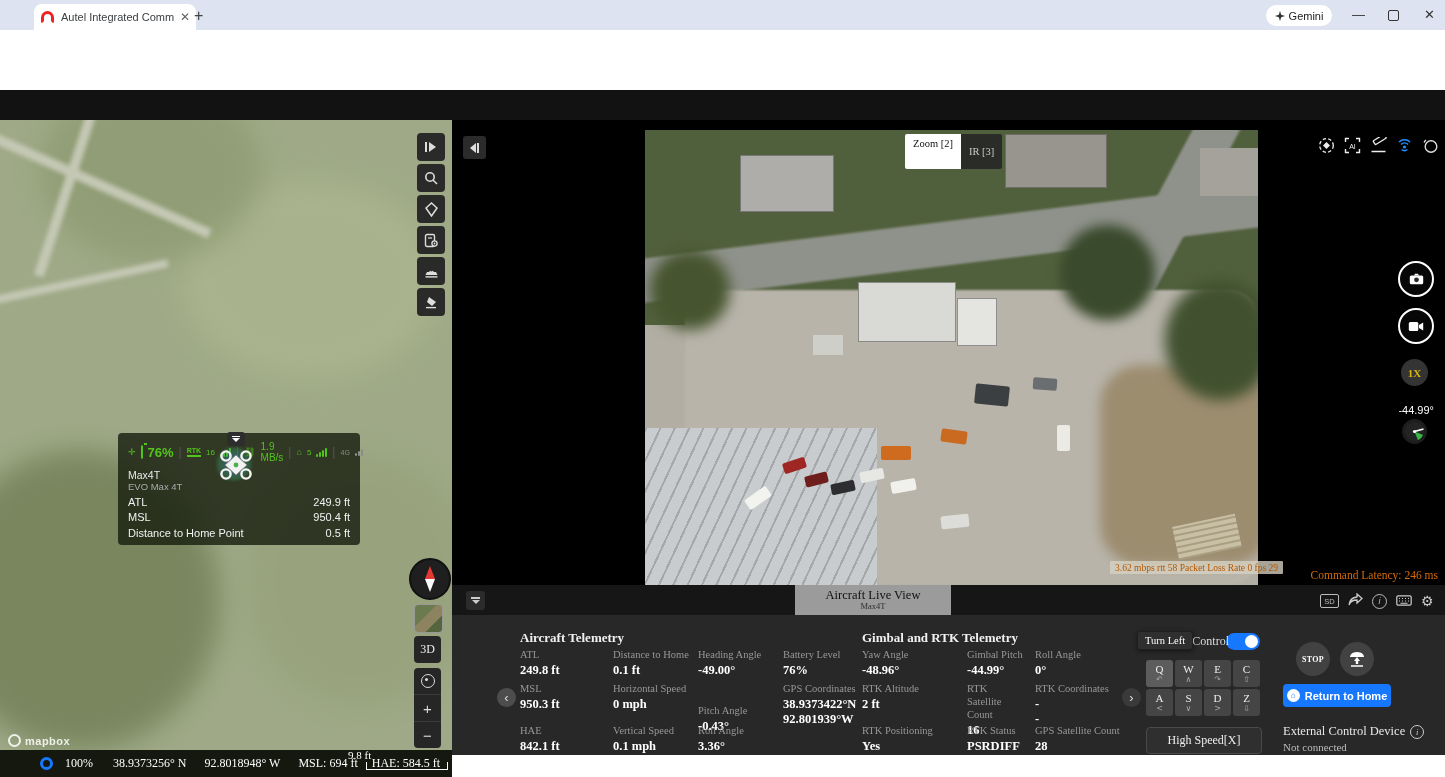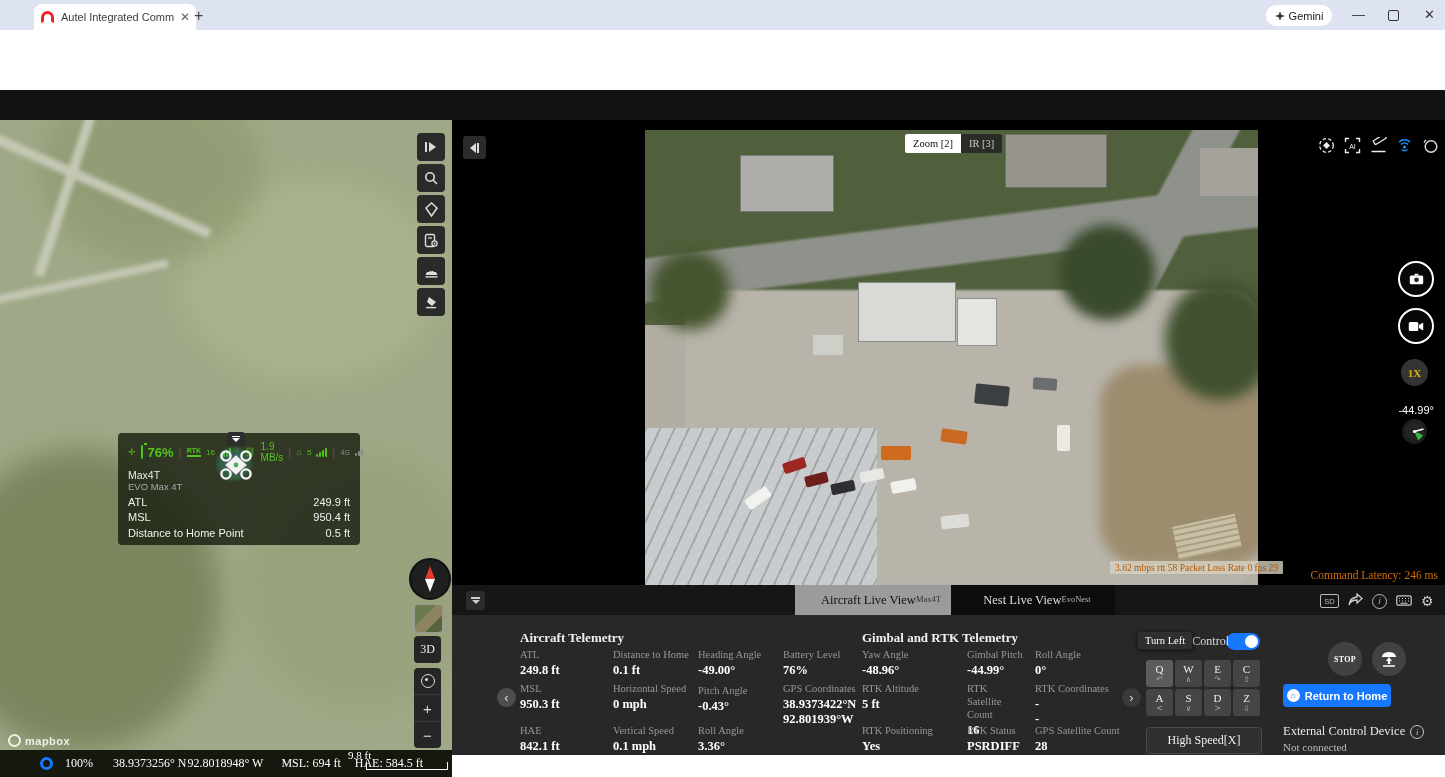--- a/index.html
+++ b/index.html
@@ -125,21 +125,21 @@
   #video-area{left:452px;top:120px;width:993px;height:465px;background:#000;}
   #aerial{left:645px;top:130px;width:613px;height:455px;overflow:hidden;background:#b2aea4;}
   #aerial .sc{position:absolute;}
   #collapse-left{left:463px;top:136px;width:23px;height:23px;background:#2b2b2b;border-radius:3px;
     display:flex;align-items:center;justify-content:center;gap:1px;color:#ddd;}
   #collapse-left .tri{width:0;height:0;border-top:5px solid transparent;border-bottom:5px solid transparent;border-right:6px solid #ddd;}
   #collapse-left .bar{width:1.6px;height:10px;background:#ddd;}
 
   #lens-switch{left:905px;top:134px;display:flex;border-radius:2px;overflow:hidden;}
   #zoom-pill{background:#fff;color:#111;font-size:10.5px;padding:4px 8px;}
-  #ir-pill{background:rgba(35,35,35,.85);color:#ccc;font-size:10.5px;padding:4px 8px;}
+  #ir-pill{background:rgba(35,35,35,.85);color:#ccc;font-size:10.5px;padding:12px 8px;}
 
   #cam-icons{left:1318px;top:137px;display:flex;gap:9px;align-items:center;}
   .cam-ic{width:17px;height:17px;display:flex;align-items:center;justify-content:center;}
 
   .ring-btn{width:32px;height:32px;border-radius:50%;border:2px solid #fff;background:rgba(20,20,20,.35);
     display:flex;align-items:center;justify-content:center;}
   #photo-btn{left:1398px;top:261px;}
   #video-btn{left:1398px;top:308px;}
   #zoom-x{left:1401px;top:359px;width:27px;height:27px;border-radius:50%;background:rgba(70,70,70,.75);
     color:#d8b512;font-size:11px;font-weight:bold;display:flex;align-items:center;justify-content:center;}
@@ -150,22 +150,22 @@
   #stream-stats{left:1110px;top:561px;background:rgba(215,210,195,.78);color:#b35700;font-size:9.5px;
     padding:1.5px 5px;border-radius:1px;white-space:nowrap;}
   #latency{left:1255px;top:569px;width:183px;text-align:right;color:#d46b08;font-size:11.5px;}
 
   
   #viewtabs{left:452px;top:585px;width:993px;height:30px;background:#161616;}
   #collapse-down{left:466px;top:591px;width:19px;height:19px;background:#2b2b2b;border-radius:3px;
     display:flex;flex-direction:column;align-items:center;justify-content:center;gap:1px;}
   #collapse-down .bar{width:9px;height:1.5px;background:#ccc;}
   #collapse-down .tri{width:0;height:0;border-left:4.5px solid transparent;border-right:4.5px solid transparent;border-top:4.5px solid #ccc;}
-  .viewtab{position:absolute;top:585px;width:156px;height:30px;display:flex;flex-direction:row;
-    align-items:center;justify-content:center;line-height:1.15;padding-left:8px;}
+  .viewtab{position:absolute;top:585px;width:156px;height:30px;display:flex;flex-direction:column;
+    align-items:center;justify-content:center;line-height:1.15;}
   #tab-aircraft{left:795px;background:#9b9b9b;color:#111;}
   #tab-nest{left:951px;background:#0d0d0d;color:#ddd;}
   .vt-title{font-size:12.5px;}
   .vt-sub{font-size:8.5px;opacity:.8;}
   #vt-icons{left:1320px;top:592px;display:flex;gap:9px;align-items:center;color:#ccc;}
   .sd-box{width:17px;height:12px;border:1.2px solid #bbb;border-radius:2px;font-size:7.5px;color:#bbb;
     display:flex;align-items:center;justify-content:center;}
   .info-circ{width:13px;height:13px;border:1.2px solid #bbb;border-radius:50%;font-size:9px;color:#bbb;
     display:flex;align-items:center;justify-content:center;font-style:italic;}
   .gear{font-size:14px;color:#ccc;line-height:1;font-family:"DejaVu Sans",sans-serif;}
@@ -186,21 +186,21 @@
   #kb-toggle .knob{position:absolute;right:2px;top:2px;width:13px;height:13px;border-radius:50%;background:#fff;}
   #keygrid{left:1146px;top:660px;display:grid;grid-template-columns:repeat(4,27px);grid-auto-rows:27px;gap:2px;}
   .keycap{background:#454545;border-radius:3px;display:flex;flex-direction:column;align-items:center;
     justify-content:center;line-height:1;}
   .keycap.hl{background:#5c5c5c;}
   .keycap .k{color:#eee;font-size:11px;}
   .keycap .g{color:#aaa;font-size:8px;font-family:"DejaVu Sans",sans-serif;margin-top:1px;}
   #highspeed{left:1146px;top:727px;width:114px;height:25px;background:#2f2f2f;border:1px solid #4a4a4a;
     border-radius:4px;color:#eee;font-size:12px;display:flex;align-items:center;justify-content:center;}
   .round-act{position:absolute;width:34px;height:34px;border-radius:50%;background:#424242;
-    display:flex;align-items:center;justify-content:center;color:#fff;margin-left:32px;}
+    display:flex;align-items:center;justify-content:center;color:#fff;}
   #stop-btn{left:1296px;top:642px;font-size:8px;font-weight:bold;letter-spacing:.3px;}
   #land-btn{left:1340px;top:642px;}
   #rth-btn{left:1283px;top:684px;width:108px;height:23px;background:#1677ff;border-radius:4px;color:#fff;
     display:flex;align-items:center;justify-content:center;gap:5px;font-size:11px;font-weight:bold;}
   .home-circ{width:13px;height:13px;border-radius:50%;background:#fff;color:#1677ff;font-size:8px;
     display:flex;align-items:center;justify-content:center;}
   #ext-label{left:1283px;top:724px;color:#e8e8e8;font-size:12.5px;display:flex;align-items:center;gap:5px;}
   #ext-status{left:1283px;top:741px;color:#bbb;font-size:11px;}
   .info-circ2{width:12px;height:12px;border:1.2px solid #ccc;border-radius:50%;font-size:8.5px;color:#ccc;
     display:flex;align-items:center;justify-content:center;font-style:italic;}
@@ -462,21 +462,21 @@
   </div>
 
   <div class="abs" id="mapbox-logo">
     <span class="mb-circle"></span>
     <span>mapbox</span>
   </div>
 
   <div class="abs serif" id="statusbar">
     <span id="sb-circle"></span>
     <span class="sb-item" style="margin-right:20px">100%</span>
-    <span class="sb-item" style="margin-right:1px">38.9373256° N</span>
+    <span class="sb-item" style="margin-right:18px">38.9373256° N</span>
     <span class="sb-item" style="margin-right:18px">92.8018948° W</span>
     <span class="sb-item" style="margin-right:14px">MSL: 694 ft</span>
     <span class="sb-item">HAE: 584.5 ft</span>
   </div>
   <span class="abs serif" id="scale-label">9.8 ft</span>
   <span class="abs" id="scalebar"></span>
 
   <div class="abs" id="video-area"></div>
 
   <div class="abs" id="aerial">
@@ -584,24 +584,20 @@
 
   <div class="abs" id="viewtabs"></div>
   <div class="abs" id="collapse-down">
     <span class="bar"></span>
       <span class="tri"></span>
   </div>
   <div class="viewtab serif" id="tab-aircraft">
     <span class="vt-title">Aircraft Live View</span>
     <span class="vt-sub">Max4T</span>
   </div>
-  <div class="viewtab serif" id="tab-nest">
-    <span class="vt-title">Nest Live View</span>
-    <span class="vt-sub">EvoNest</span>
-  </div>
   <div class="abs" id="vt-icons">
     <span class="sd-box">SD</span>
     <span>
       <svg width="15" height="13" viewBox="0 0 15 13">
           <path d="M9 1 L14 5.5 L9 10 V7 C4 7 2 9 1 12 C1.5 7 4 4.5 9 4 Z" fill="none" stroke="#ccc" stroke-width="1.3"></path>
         </svg>
     </span>
     <span class="info-circ">i</span>
     <span>
       <svg width="16" height="11" viewBox="0 0 16 11">
@@ -635,21 +631,21 @@
     </div>
 
   <div class="cell serif" style="left:520px;top:682px;width:85px">
     <div class="lb">MSL</div>
       <div class="vl">950.3 ft</div>
     </div>
   <div class="cell serif" style="left:613px;top:682px;width:85px">
     <div class="lb">Horizontal Speed</div>
       <div class="vl">0 mph</div>
     </div>
-  <div class="cell serif" style="left:698px;top:684px;width:80px">
+  <div class="cell serif" style="left:698px;top:704px;width:80px">
     <div class="lb">Pitch Angle</div>
       <div class="vl">-0.43°</div>
     </div>
   <div class="cell serif" style="left:783px;top:682px;width:78px">
     <div class="lb">GPS Coordinates</div>
     <div class="vl">38.9373422°N</div>
     <div class="vl" style="margin-top:0">92.801939°W</div>
     </div>
 
   <div class="cell serif" style="left:520px;top:724px;width:85px">
@@ -675,21 +671,21 @@
     <div class="lb">Gimbal Pitch</div>
       <div class="vl">-44.99°</div>
     </div>
   <div class="cell serif" style="left:1035px;top:648px;width:80px">
     <div class="lb">Roll Angle</div>
       <div class="vl">0°</div>
     </div>
 
   <div class="cell serif" style="left:862px;top:682px;width:95px">
     <div class="lb">RTK Altitude</div>
-      <div class="vl">5 ft</div>
+      <div class="vl">2 ft</div>
     </div>
   <div class="cell serif" style="left:967px;top:682px;width:52px">
     <div class="lb">RTK Satellite Count</div>
       <div class="vl">16</div>
     </div>
   <div class="cell serif" style="left:1035px;top:682px;width:90px">
     <div class="lb">RTK Coordinates</div>
     <div class="vl">-</div>
     <div class="vl" style="margin-top:0">-</div>
     </div>

